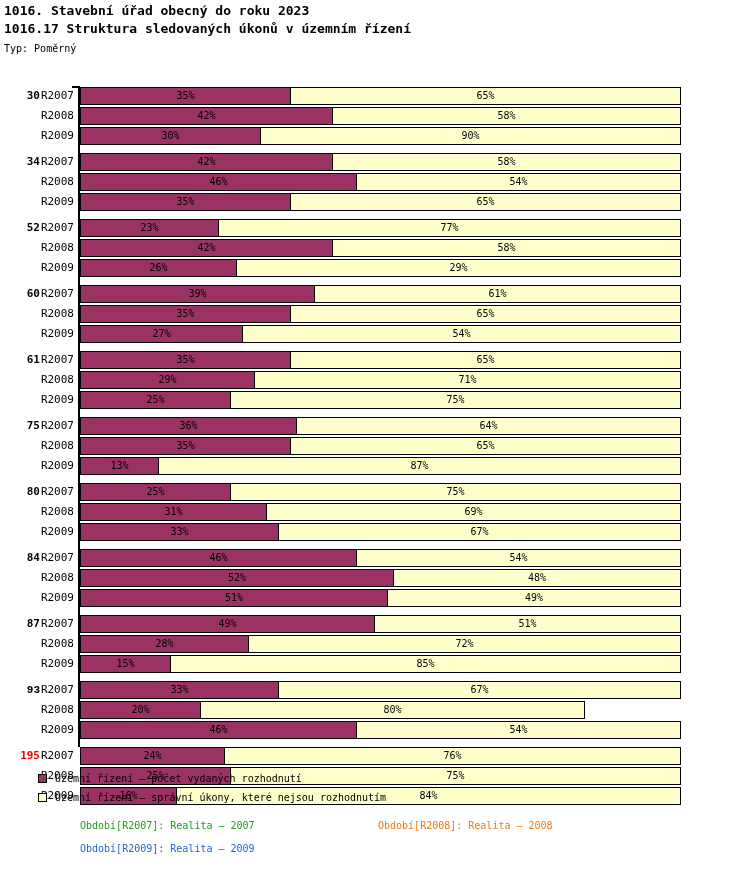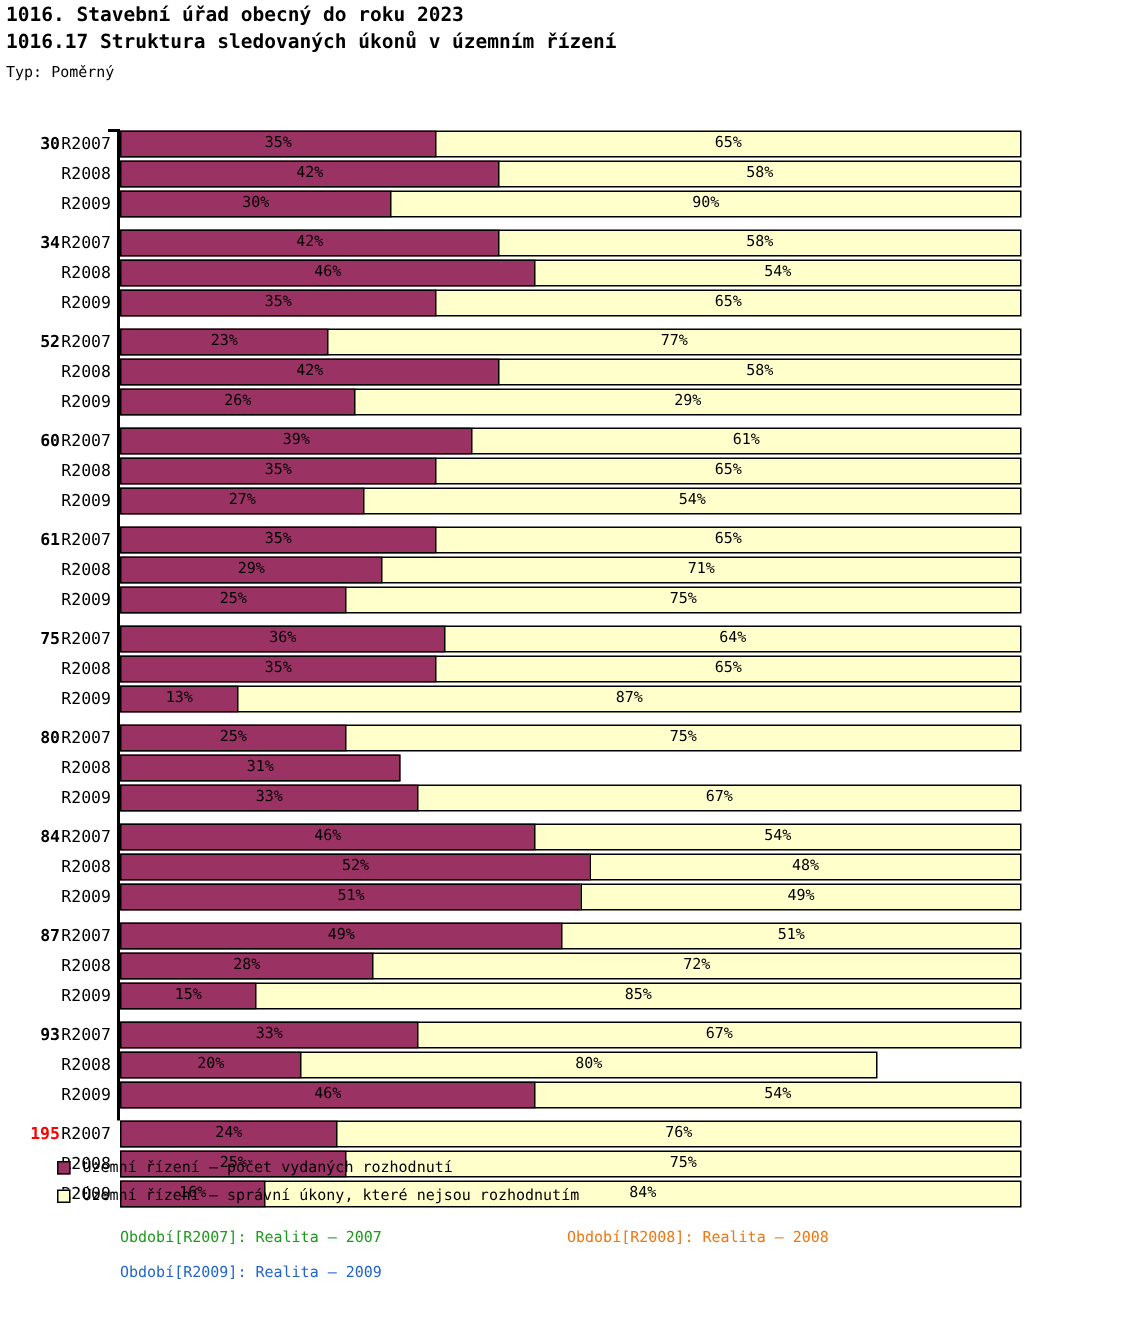--- a/index.html
+++ b/index.html
@@ -413,20 +413,23 @@
               <span class="seg-label">75%</span>
             </div>
           </div>
         </div>
         <div class="row" style="top: 20px;">
           <div class="row-label">R2008</div>
           <div class="bar-track">
             <div class="seg a" style="left: 0px; width: 187px;">
               <span class="seg-label">31%</span>
             </div>
+            <div class="seg b" style="left: 186px; width: 415px;">
+              <span class="seg-label">69%</span>
+            </div>
           </div>
         </div>
         <div class="row" style="top: 40px;">
           <div class="row-label">R2009</div>
           <div class="bar-track">
             <div class="seg a" style="left: 0px; width: 199px;">
               <span class="seg-label">33%</span>
             </div>
             <div class="seg b" style="left: 198px; width: 403px;">
               <span class="seg-label">67%</span>
@@ -500,21 +503,21 @@
             <div class="seg a" style="left: 0px; width: 91px;">
               <span class="seg-label">15%</span>
             </div>
             <div class="seg b" style="left: 90px; width: 511px;">
               <span class="seg-label">85%</span>
             </div>
           </div>
         </div>
       </div>
       <div class="group" style="top: 594px; height: 60px;">
-        <div class="group-label" style="top: 0px;">93</div>
+        <div class="group-label" style="top: 0px; font-family: Liberation Mono, monospace;">93</div>
         <div class="row" style="top: 0px;">
           <div class="row-label">R2007</div>
           <div class="bar-track">
             <div class="seg a" style="left: 0px; width: 199px;">
               <span class="seg-label">33%</span>
             </div>
             <div class="seg b" style="left: 198px; width: 403px;">
               <span class="seg-label">67%</span>
             </div>
           </div>

